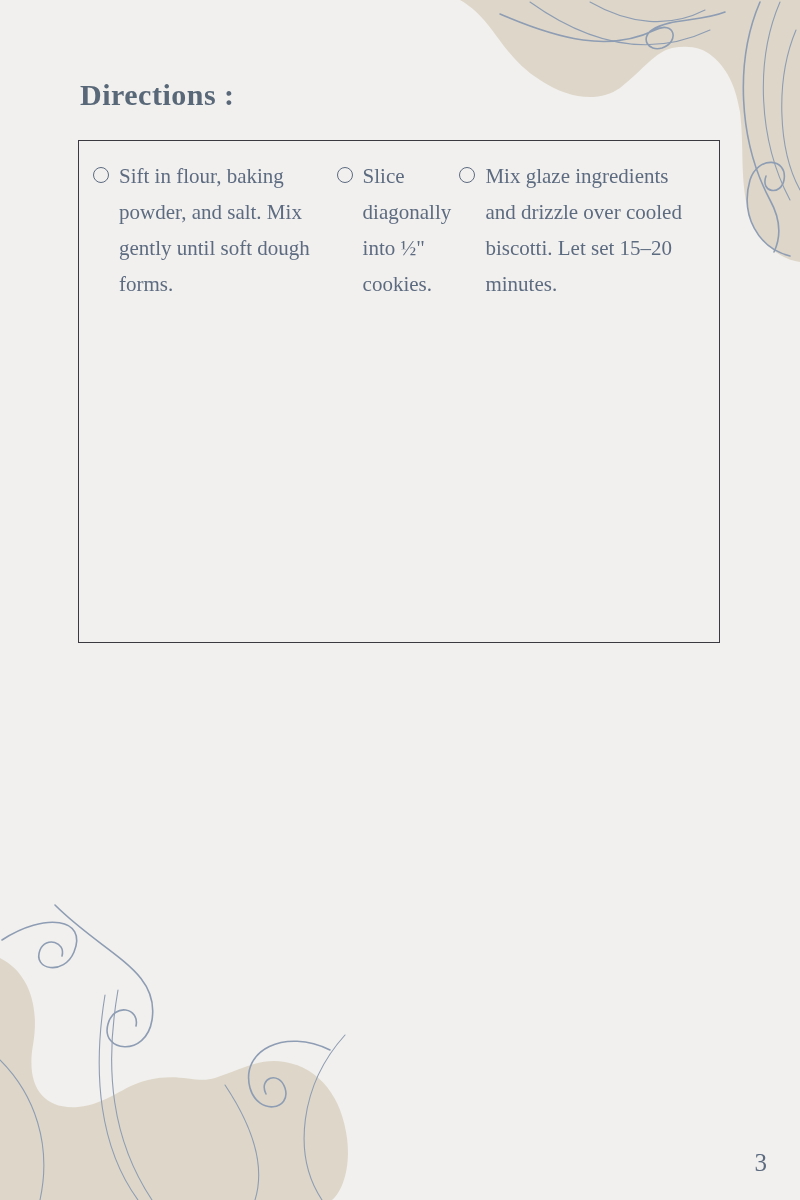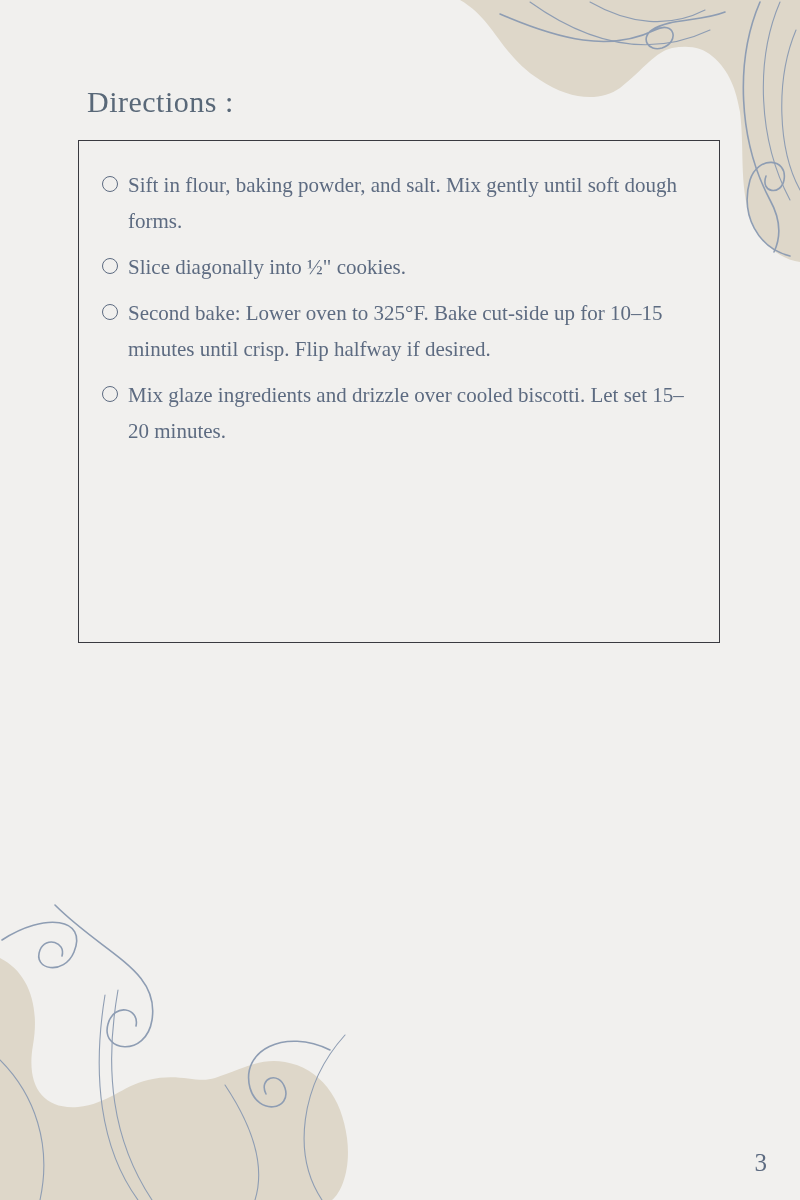--- a/index.html
+++ b/index.html
@@ -24,44 +24,44 @@
   .decor.top-right { top: 0; right: 0; }
   .decor.bottom-left { bottom: 0; left: 0; }
   .blob-fill { fill: var(--blob); }
   .swirl-stroke { fill: none; stroke: var(--swirl); stroke-width: 1.6; stroke-linecap: round; }
   .swirl-thin { fill: none; stroke: var(--swirl); stroke-width: 1.1; stroke-linecap: round; }
 
   .page-title {
     position: absolute;
     left: 80px;
     top: 78px;
-    margin: 7px;
+    margin: 0;
     font-size: 30px;
-    font-weight: 400;
+    font-weight: 700;
     letter-spacing: 0.5px;
     color: var(--heading);
     z-index: 2;
   }
 
   .directions-panel {
     position: absolute;
     left: 78px;
     top: 140px;
     width: 642px;
     height: 503px;
     border: 1.5px solid var(--panel_border);
     z-index: 2;
   }
   .directions-list {
     list-style: none;
-    margin: 9px;
+    margin: 0;
     padding: 17px 18px 0 14px;
     display: flex;
-    flex-direction: column;
-    gap: 10px;
+    flex-direction: row;
+    gap: 2px;
   }
   .directions-list li {
     display: flex;
     align-items: flex-start;
     gap: 10px;
     font-size: 21px;
     line-height: 36px;
     color: var(--text);
   }
   .bullet {
@@ -124,24 +124,20 @@
         <span class="item-text">Sift in flour, baking powder, and salt. Mix gently until soft dough forms.</span>
       </li>
 
 
 
       <li>
         <span class="bullet"></span>
         <span class="item-text">Slice diagonally into ½" cookies.</span>
       </li>
 
-      <li>
-        <span class="bullet"></span>
-        <span class="item-text">Second bake: Lower oven to 325°F. Bake cut-side up for 10–15 minutes until crisp. Flip halfway if desired.</span>
-      </li>
 
       <li>
         <span class="bullet"></span>
         <span class="item-text">Mix glaze ingredients and drizzle over cooled biscotti. Let set 15–20 minutes.</span>
       </li>
 
     </ul>
 </div>
 
 <div class="page-number">3</div>

